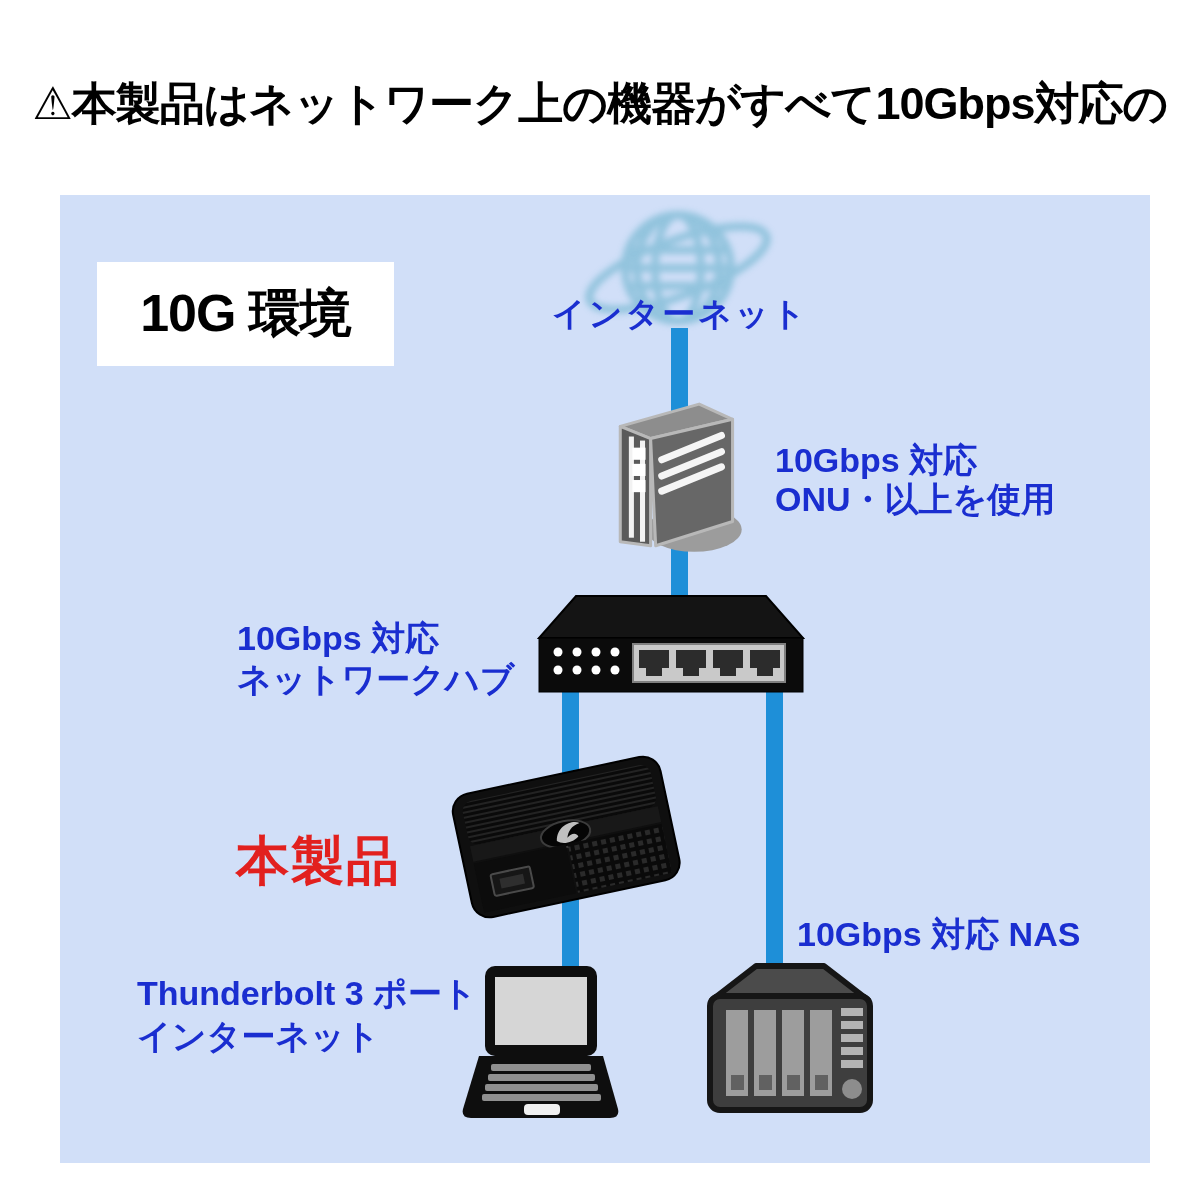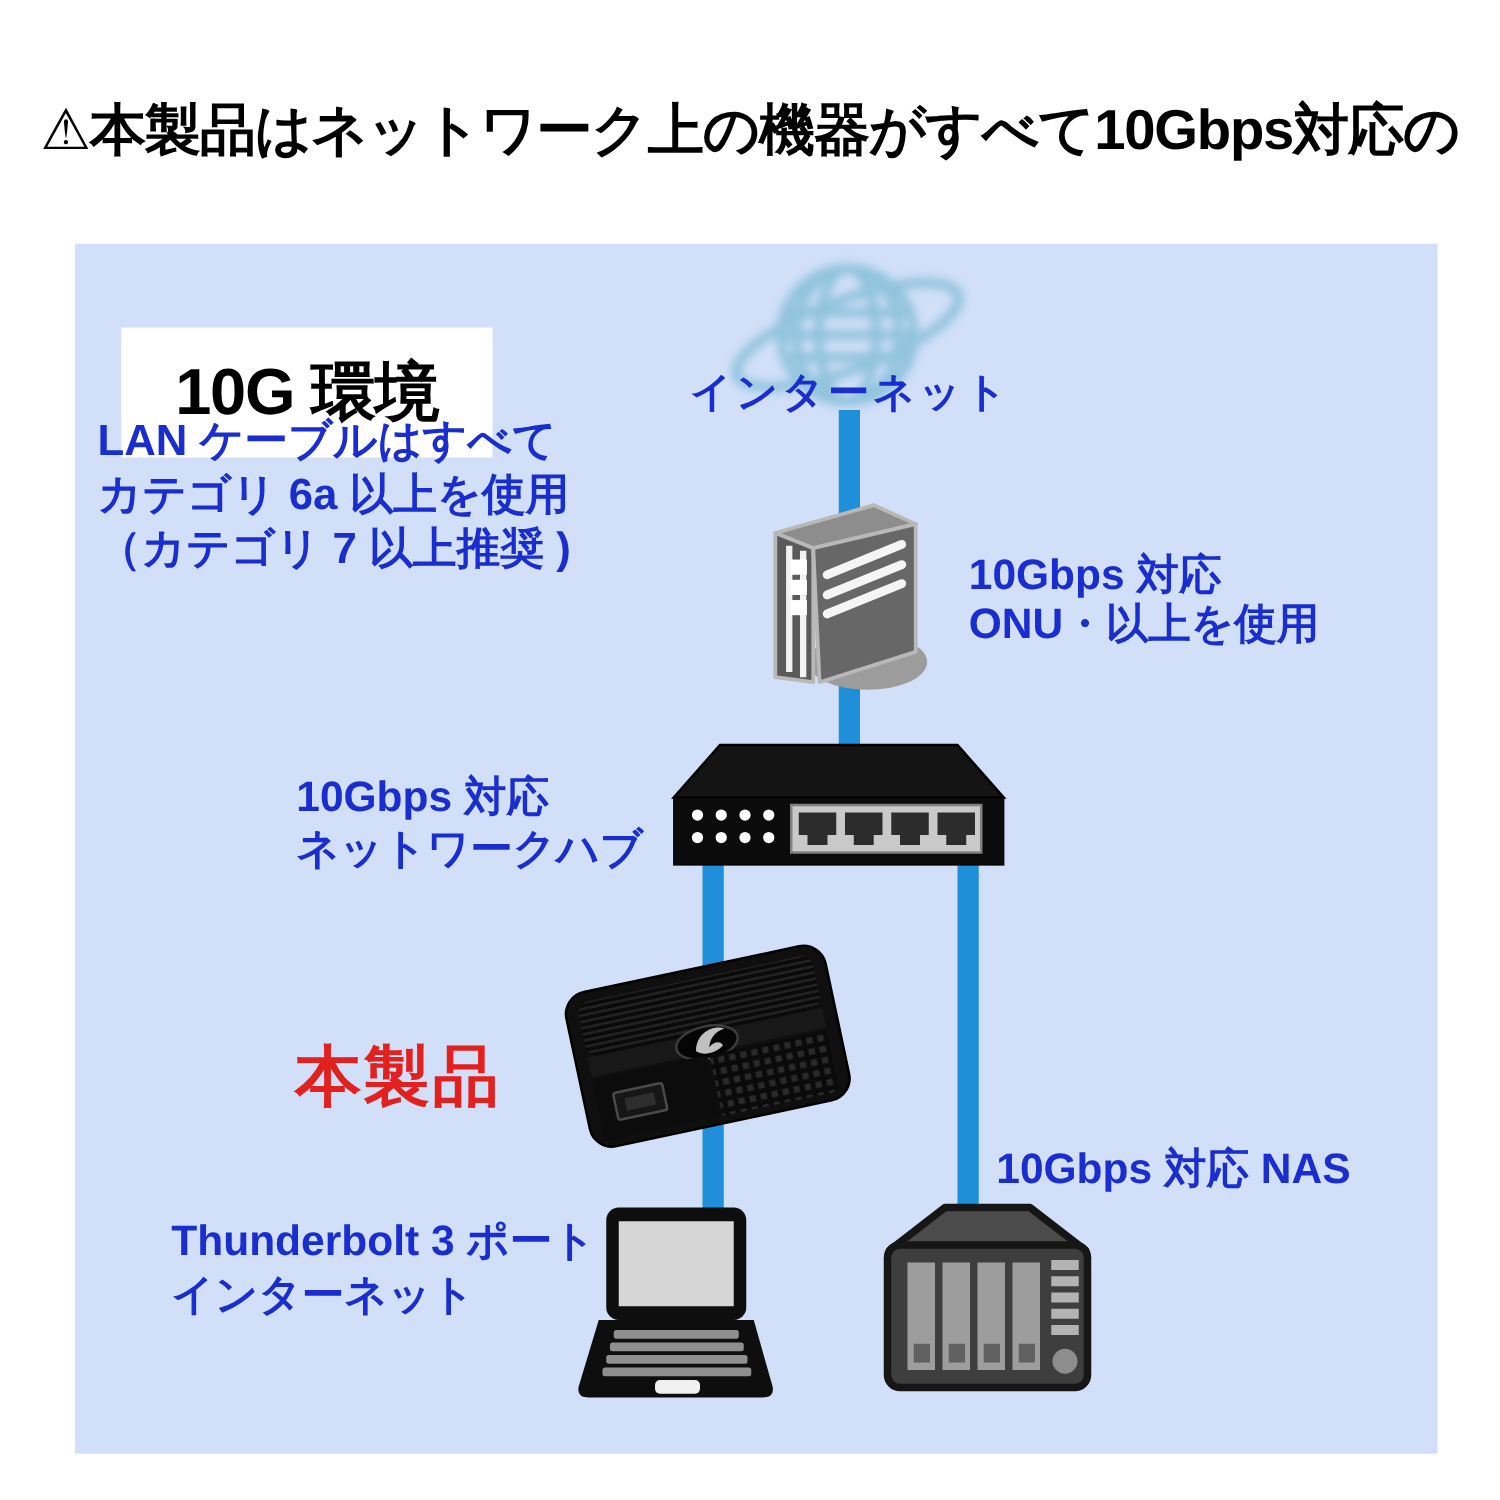--- a/index.html
+++ b/index.html
@@ -75,25 +75,20 @@
     </g>
   </svg>
   <div class="blue-label internet-label">インターネット</div>
 
   <div class="cable" id="cable-internet"></div>
   <div class="cable" id="cable-left"></div>
   <div class="cable" id="cable-right"></div>
 
   <div class="env-box">10G 環境</div>
 
-  <div class="blue-label cable-note">
-    <div>LAN ケーブルはすべて</div>
-    <div>カテゴリ 6a 以上を使用</div>
-    <div>（カテゴリ 7 以上推奨 )</div>
-  </div>
 
   <svg id="onu" class="dev" width="172" height="172" viewBox="0 0 170 170">
     <ellipse cx="95" cy="136" rx="47" ry="22" fill="#9c9c9c"></ellipse>
     <polygon points="22,34 100,12 133,27 52,46" fill="#8d8d8d" stroke="#b8b8b8" stroke-width="3" stroke-linejoin="round"></polygon>
     <polygon points="22,34 52,46 52,152 22,148" fill="#5a5a5a" stroke="#b8b8b8" stroke-width="3" stroke-linejoin="round"></polygon>
     <line x1="33" y1="44" x2="33" y2="144" stroke="#f2f2f2" stroke-width="5"></line>
     <line x1="44" y1="48" x2="44" y2="148" stroke="#f2f2f2" stroke-width="5"></line>
     <rect x="34" y="55" width="13" height="12" fill="#ffffff"></rect>
     <rect x="34" y="71" width="13" height="12" fill="#ffffff"></rect>
     <rect x="34" y="87" width="13" height="12" fill="#ffffff"></rect>

